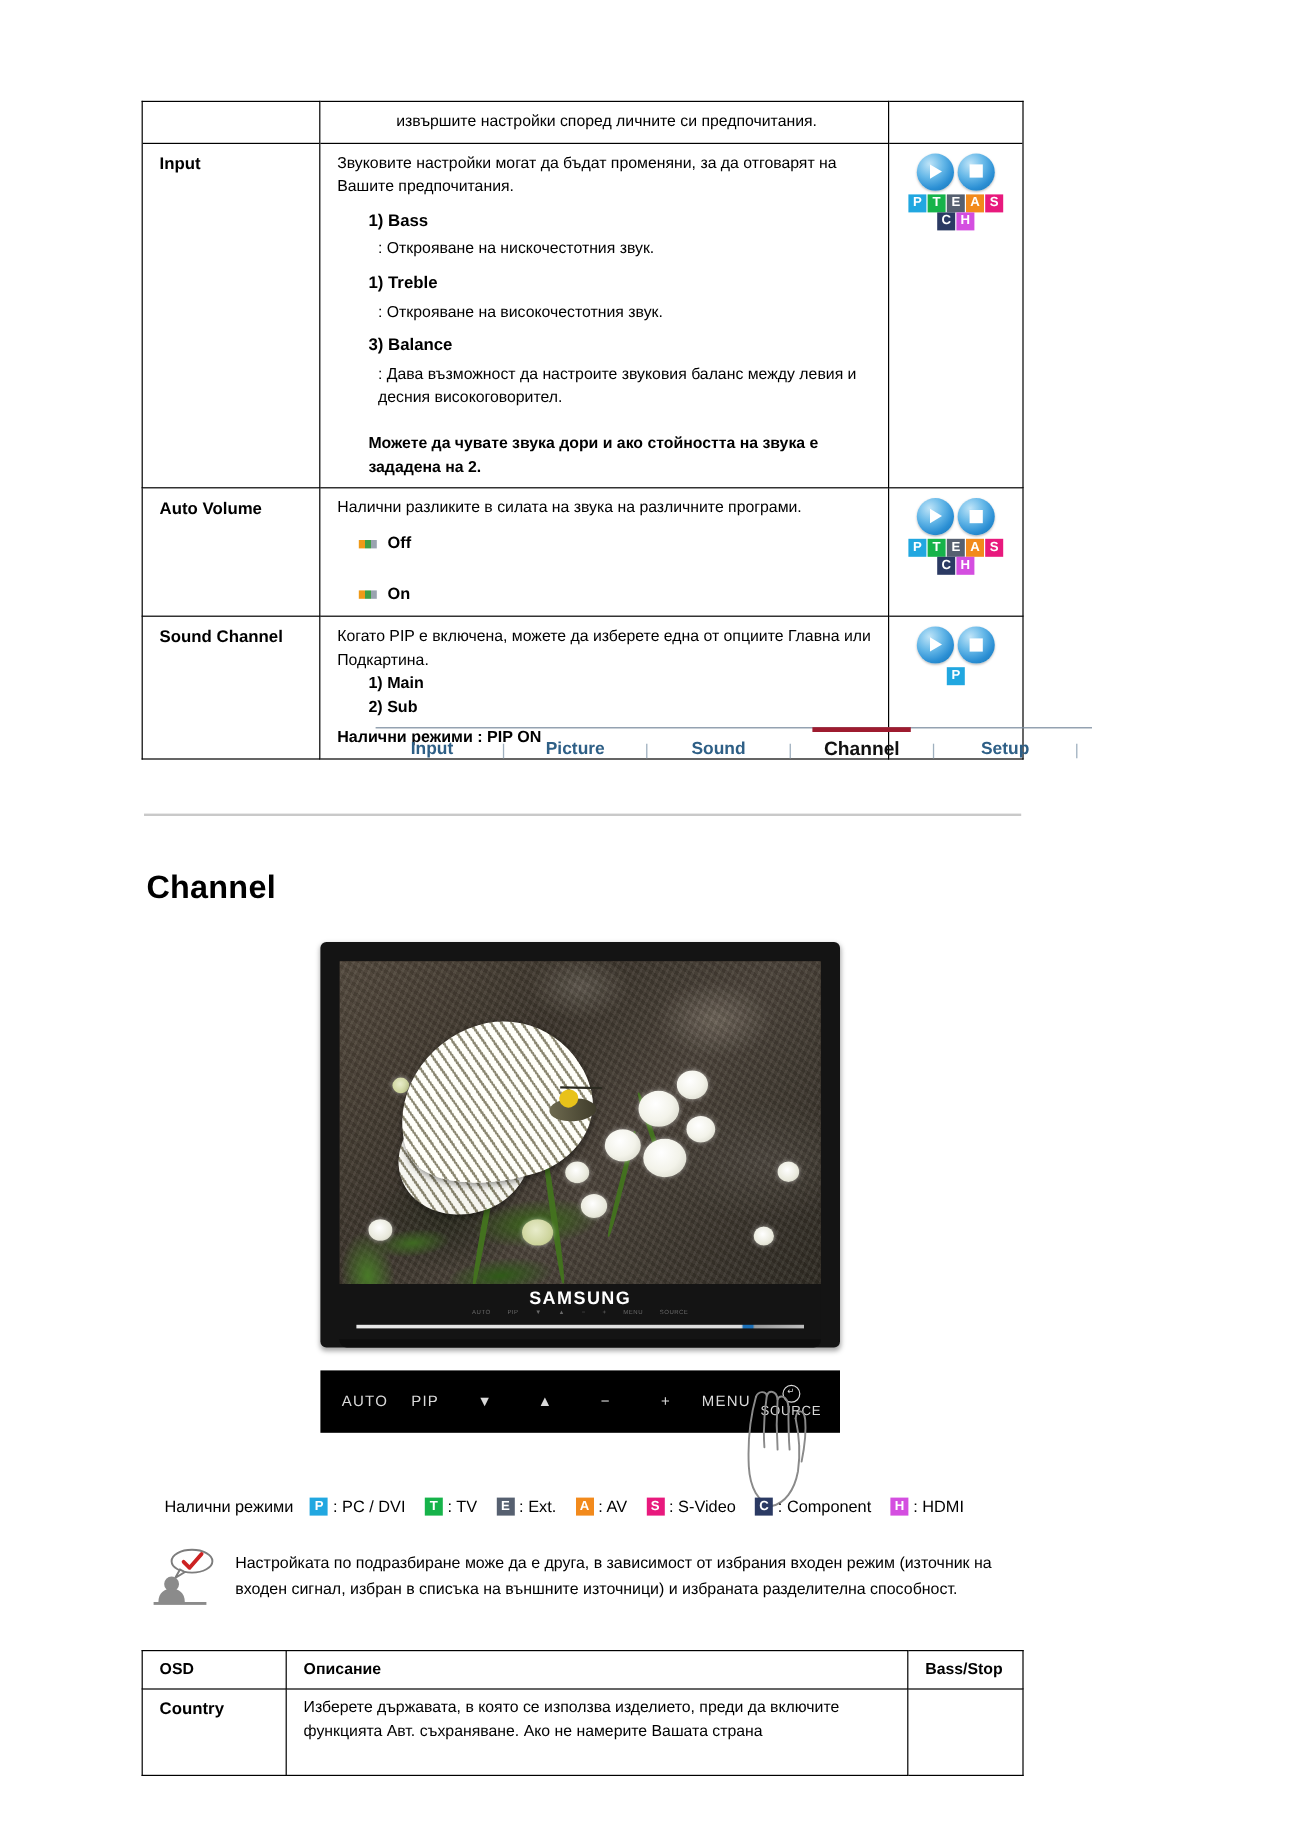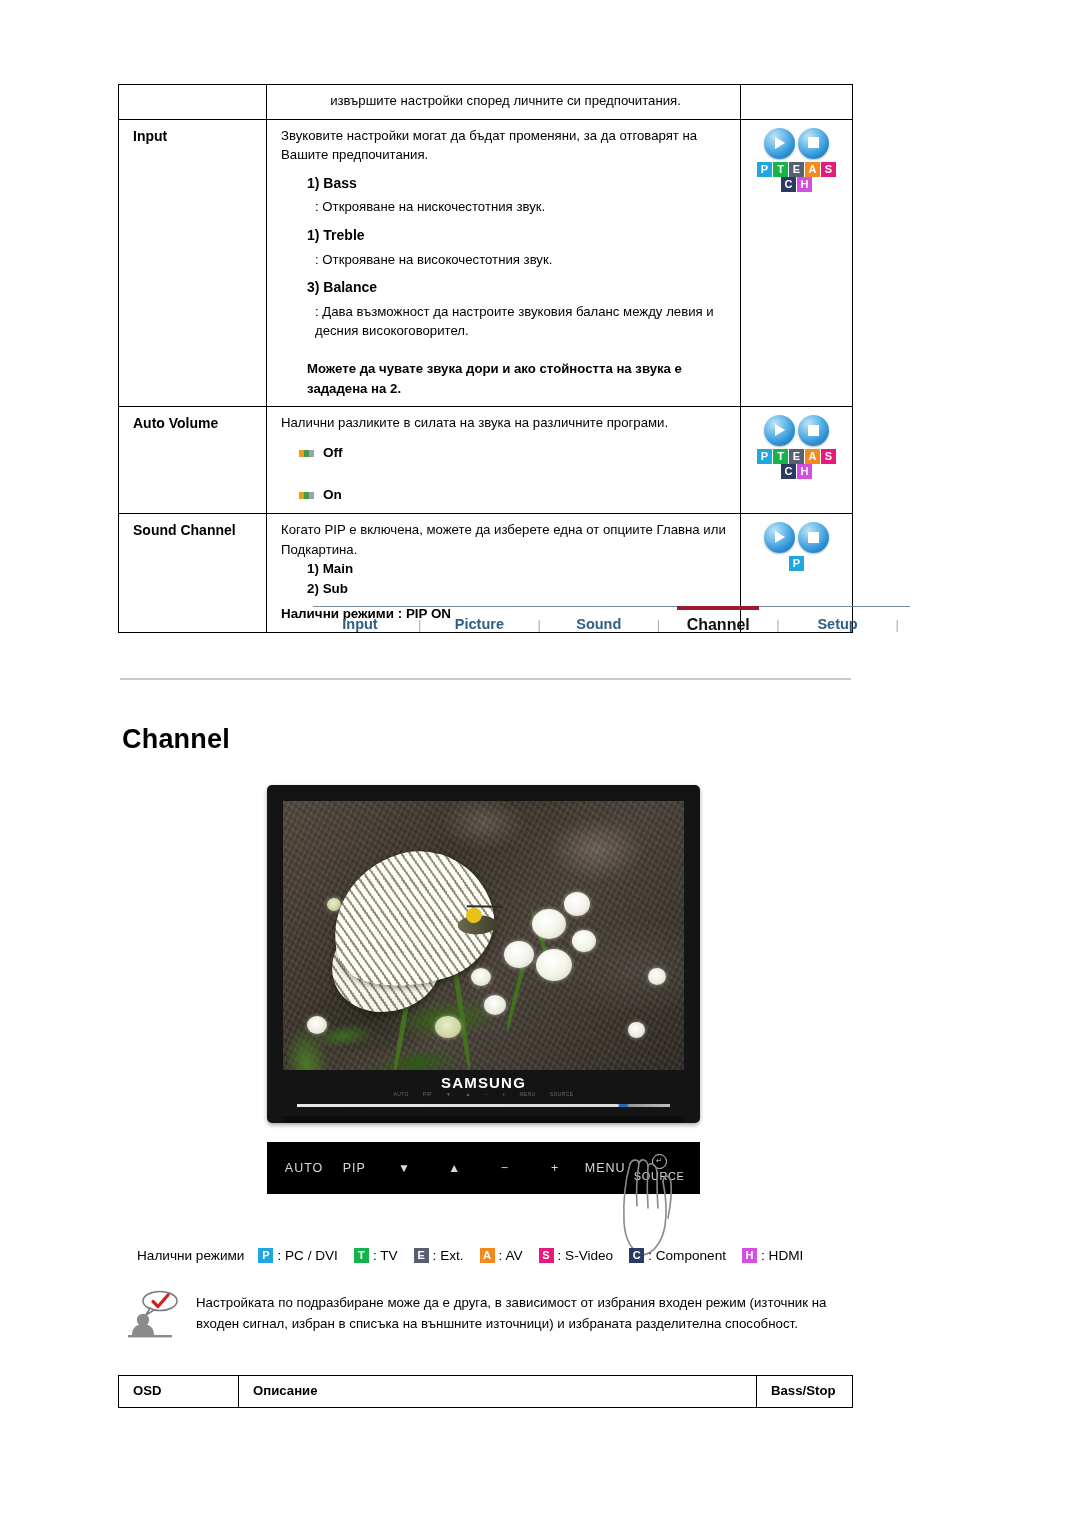--- a/index.html
+++ b/index.html
@@ -721,14 +721,21 @@
       <col class="bt-c1">
       <col class="bt-c2">
       <col class="bt-c3">
     </colgroup>
   <tbody>
       <tr>
     <td class="bt-head">OSD</td>
     <td class="bt-head">Описание</td>
     <td class="bt-head">Bass/Stop</td>
   </tr>
+  <tr class="tall-row">
+    <td>
+      <span class="osd-name">Country</span>
+    </td>
+    <td>Изберете държавата, в която се използва изделието, преди да включите функцията Авт. съхраняване. Ако не намерите Вашата страна</td>
+    <td></td>
+  </tr>
 </tbody>
   </table>
 
 </body></html>

